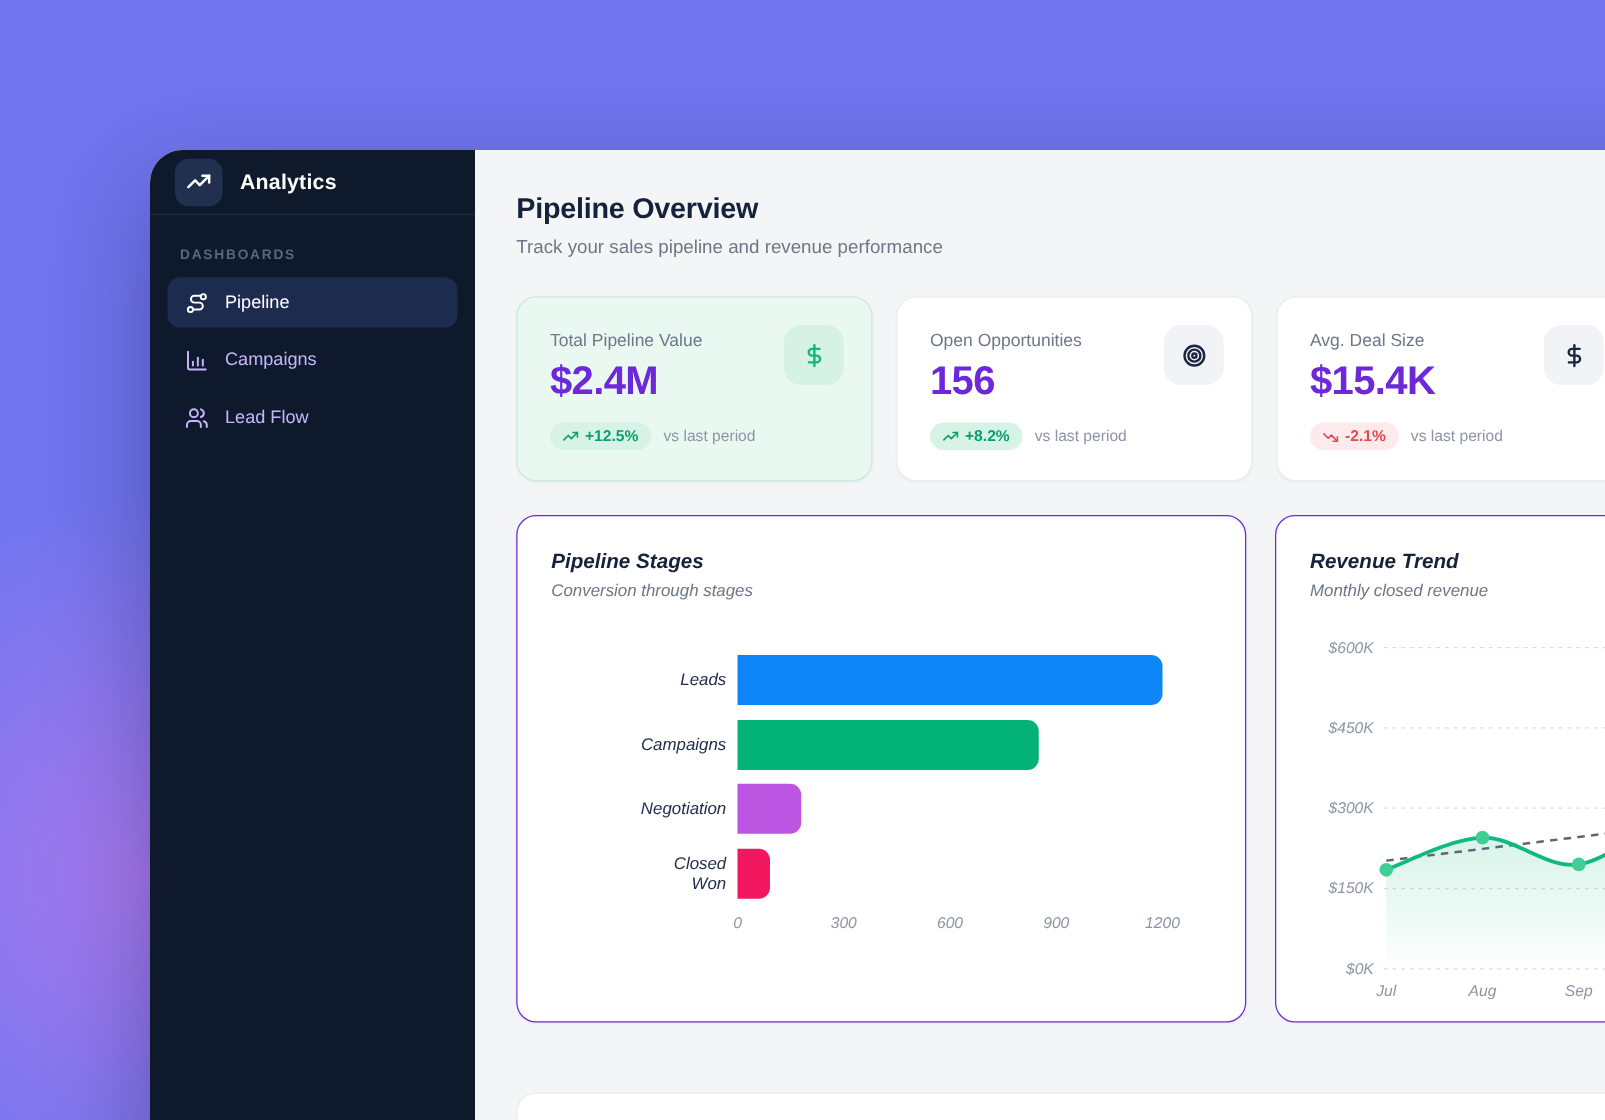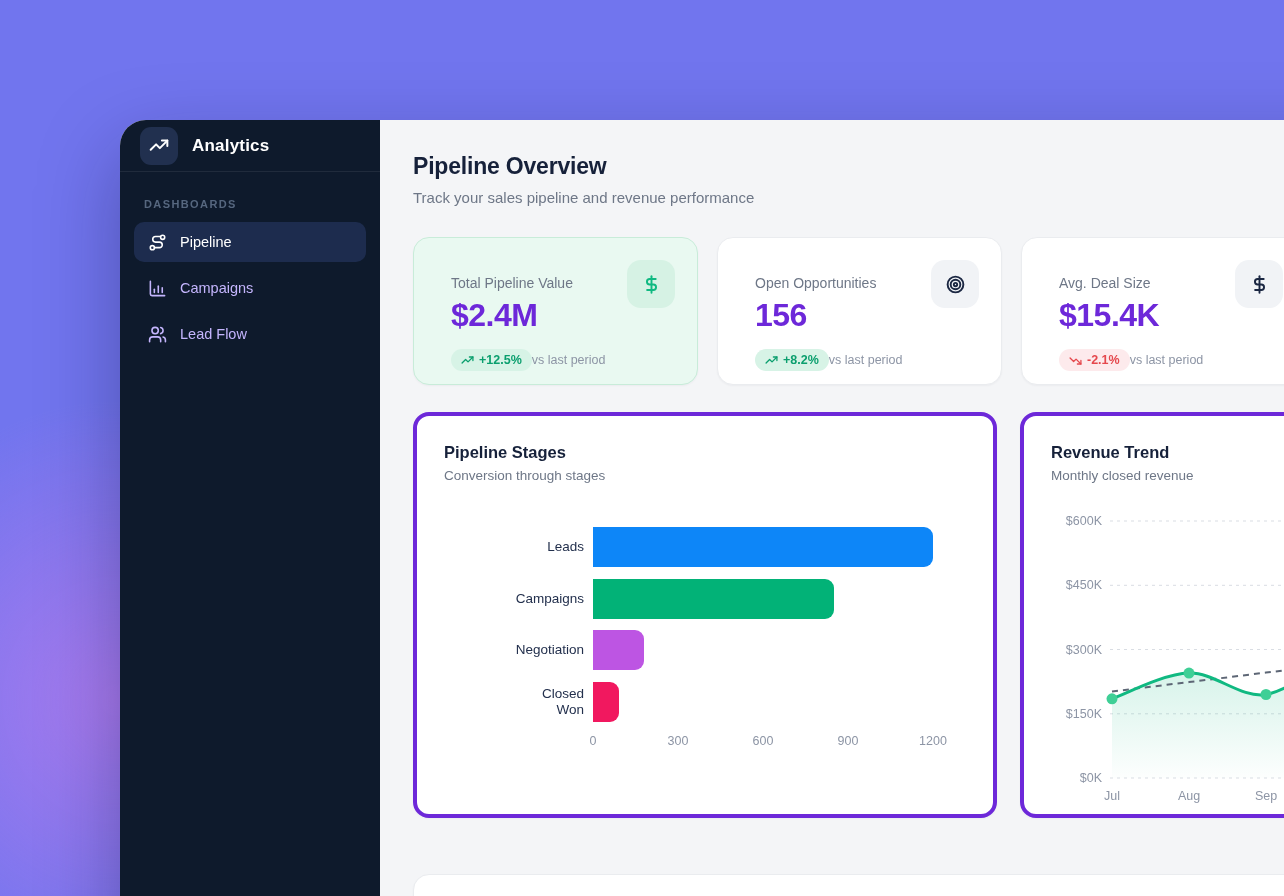--- a/index.html
+++ b/index.html
@@ -29,40 +29,40 @@
     padding:0 14px; color:#c4b5fd; font-size:14.5px; font-weight:500; cursor:pointer; }
   .nav-item.active { background:#1d2c4e; color:#fff; }
   .nav-item svg { width:19px; height:19px; flex:0 0 auto; }
   
   .main { flex:0 0 1240px; padding:33px 0 0 33px; }
   .page-title { font-size:23px; font-weight:700; color:#16213a; letter-spacing:-.2px; }
   .page-subtitle { margin-top:9px; font-size:15px; color:#6e7787; }
   
   .stats-row { margin-top:31px; display:flex; gap:19px; }
   .stat-card { position:relative; width:285px; height:148px; background:#fff;
-    border:1px solid #eaecef; border-radius:16px; padding:37px;
+    border:1px solid #eaecef; border-radius:16px; padding:26px;
     box-shadow:0 1px 2px rgba(15,23,42,.04); cursor:pointer; }
   .stat-card.highlighted { background:#e9f9f1; border-color:#c8ecd9; }
   .stat-label { font-size:14px; font-weight:500; color:#6e7787; }
   .stat-value { margin-top:6px; font-size:32px; font-weight:700; color:#6d28d9; letter-spacing:-.5px; }
-  .stat-meta { margin-top:15px; display:flex; align-items:center; }
+  .stat-meta { margin-top:15px; display:flex; align-items:center; gap:10px; }
   .delta-badge { display:inline-flex; align-items:center; gap:5px; padding:4px 10px;
     border-radius:999px; font-size:12.5px; font-weight:700; }
   .delta-badge svg { width:13px; height:13px; }
   .delta-badge.up { background:#d7f3e6; color:#0b9f6e; }
   .delta-badge.down { background:#fdeaec; color:#e5484d; }
   .compare-label { font-size:12.5px; color:#8d95a5; }
   .stat-icon { position:absolute; top:22px; right:22px; width:48px; height:48px; border-radius:14px;
     background:#f1f3f6; display:flex; align-items:center; justify-content:center; color:#1b2742; }
   .stat-icon svg { width:21px; height:21px; }
   .stat-card.highlighted .stat-icon { background:#d6f2e4; color:#10b981; }
   
   .charts-row { margin-top:27px; display:flex; gap:23px; }
-  .chart-card { width:584px; height:406px; background:#fff; border:4px solid #6d28d9;
-    border-radius:16px; padding:27px; box-shadow:0 1px 2px rgba(15,23,42,.04); }
+  .chart-card { width:584px; height:406px; background:#fff; border:1px solid #6d28d9;
+    border-radius:16px; padding:27px; box-shadow:0 1px 2px rgba(15,23,42,.04);font-style:italic; }
   .chart-title { font-size:16.5px; font-weight:700; color:#16213a; }
   .chart-subtitle { margin-top:6px; font-size:13.5px; color:#6e7787; }
   
   .bars { margin-top:44px; }
   .bar-row { display:flex; align-items:center; height:40px; margin-bottom:11.5px; }
   .bar-label { width:149px; padding-right:9px; text-align:right; font-size:13.5px;
     color:#23304d; line-height:1.18; }
   .bar-track { position:relative; flex:1; height:40px; }
   .bar-fill { height:40px; border-radius:0 9px 9px 0; }
   .bar-axis { position:relative; margin-left:149px; margin-top:12px; height:16px; width:340px; }

